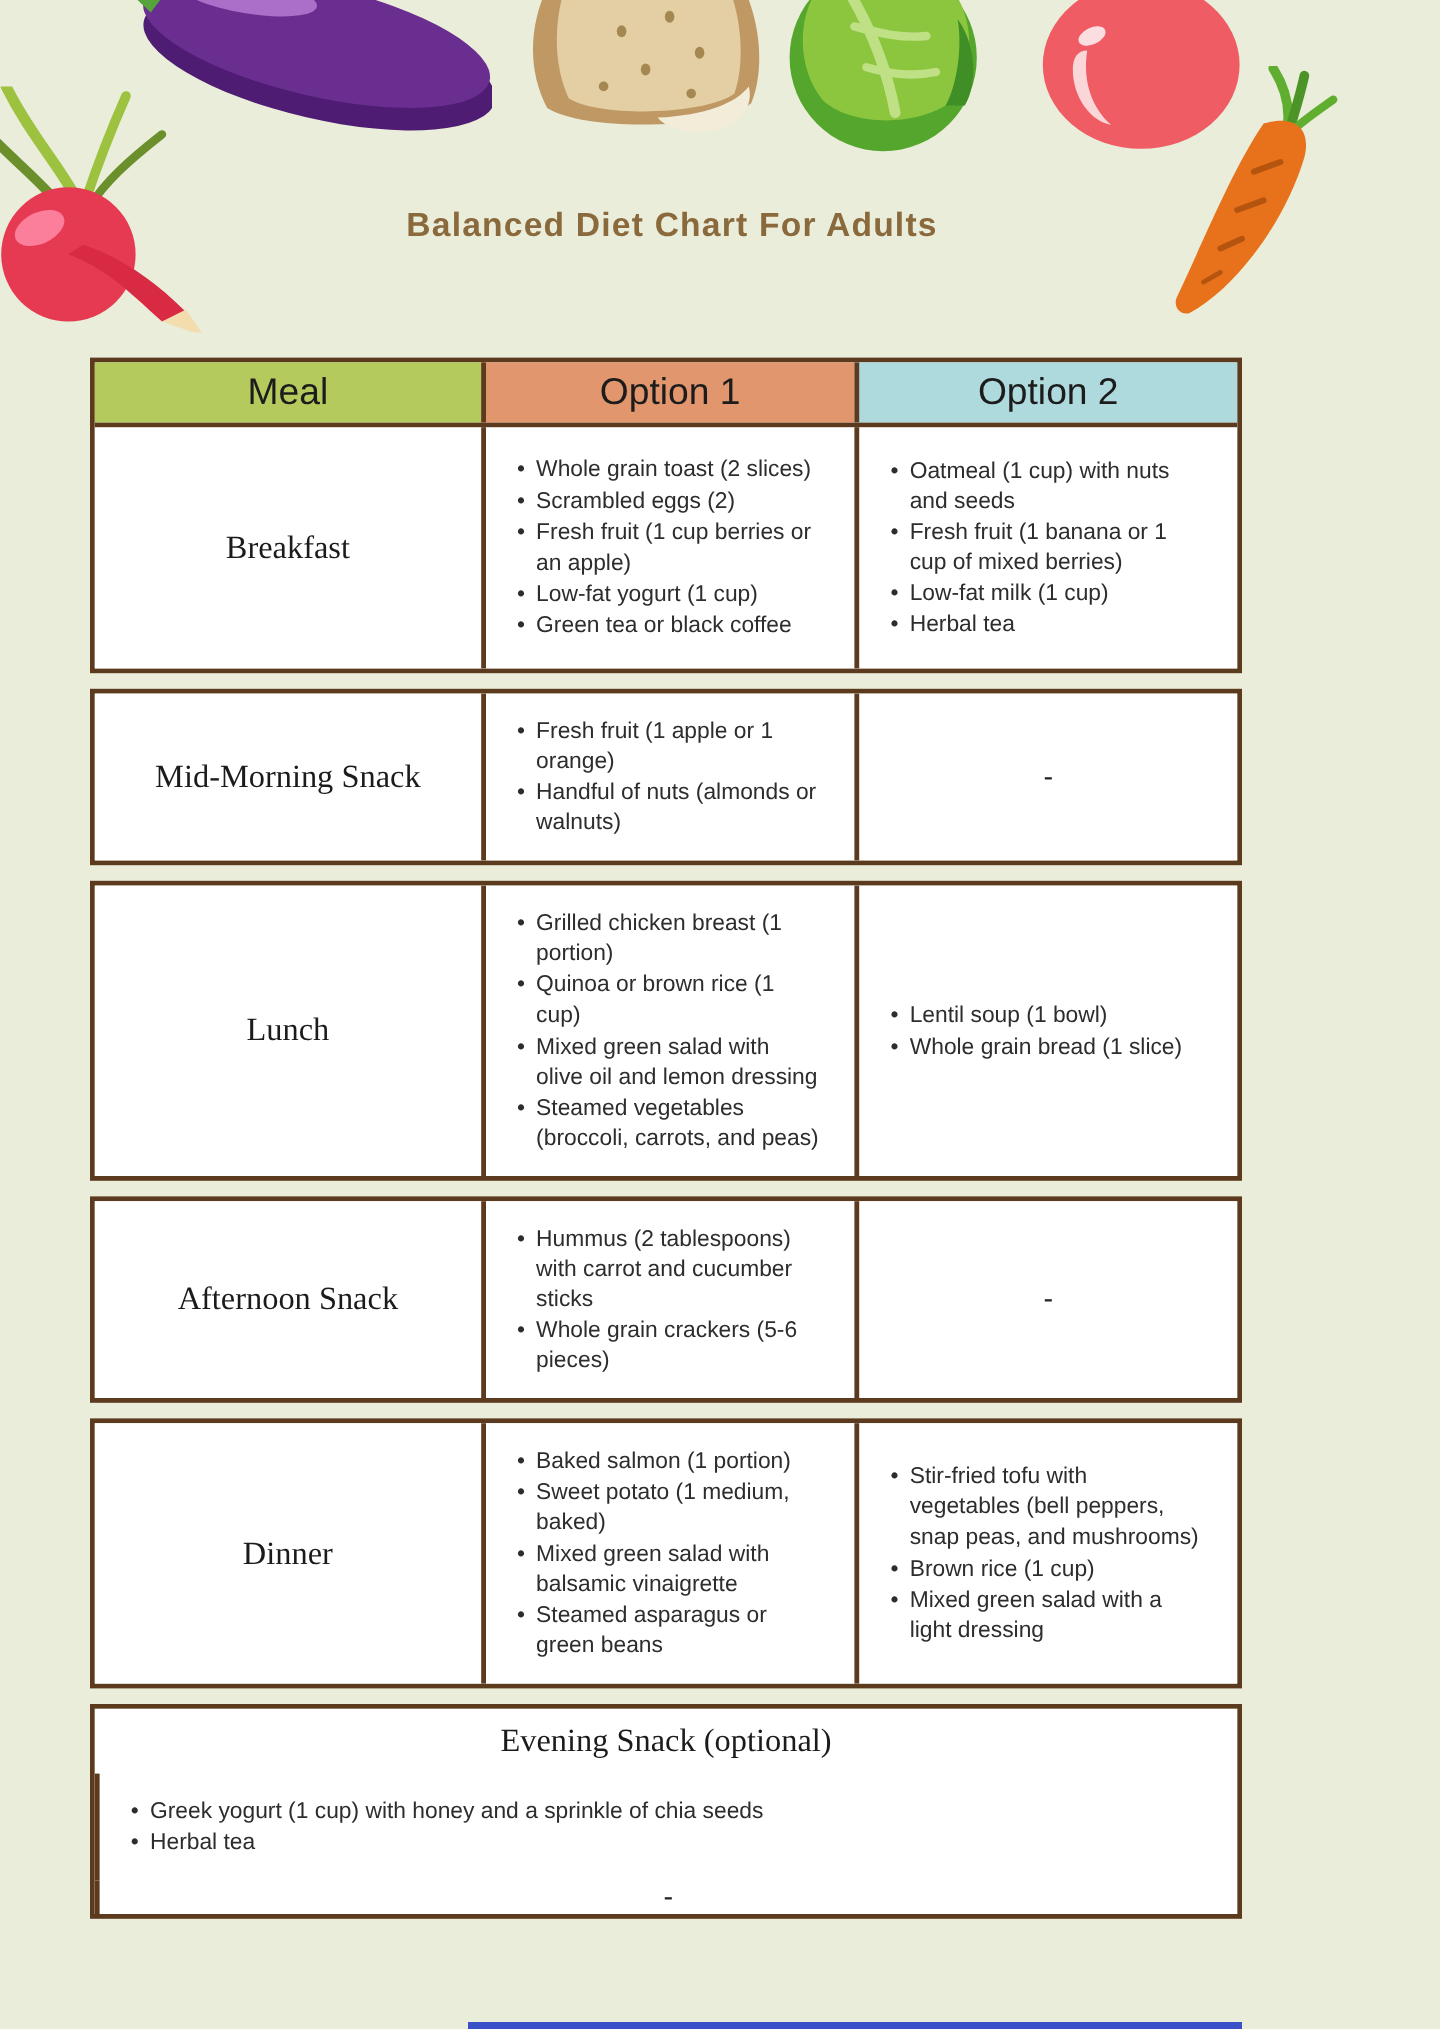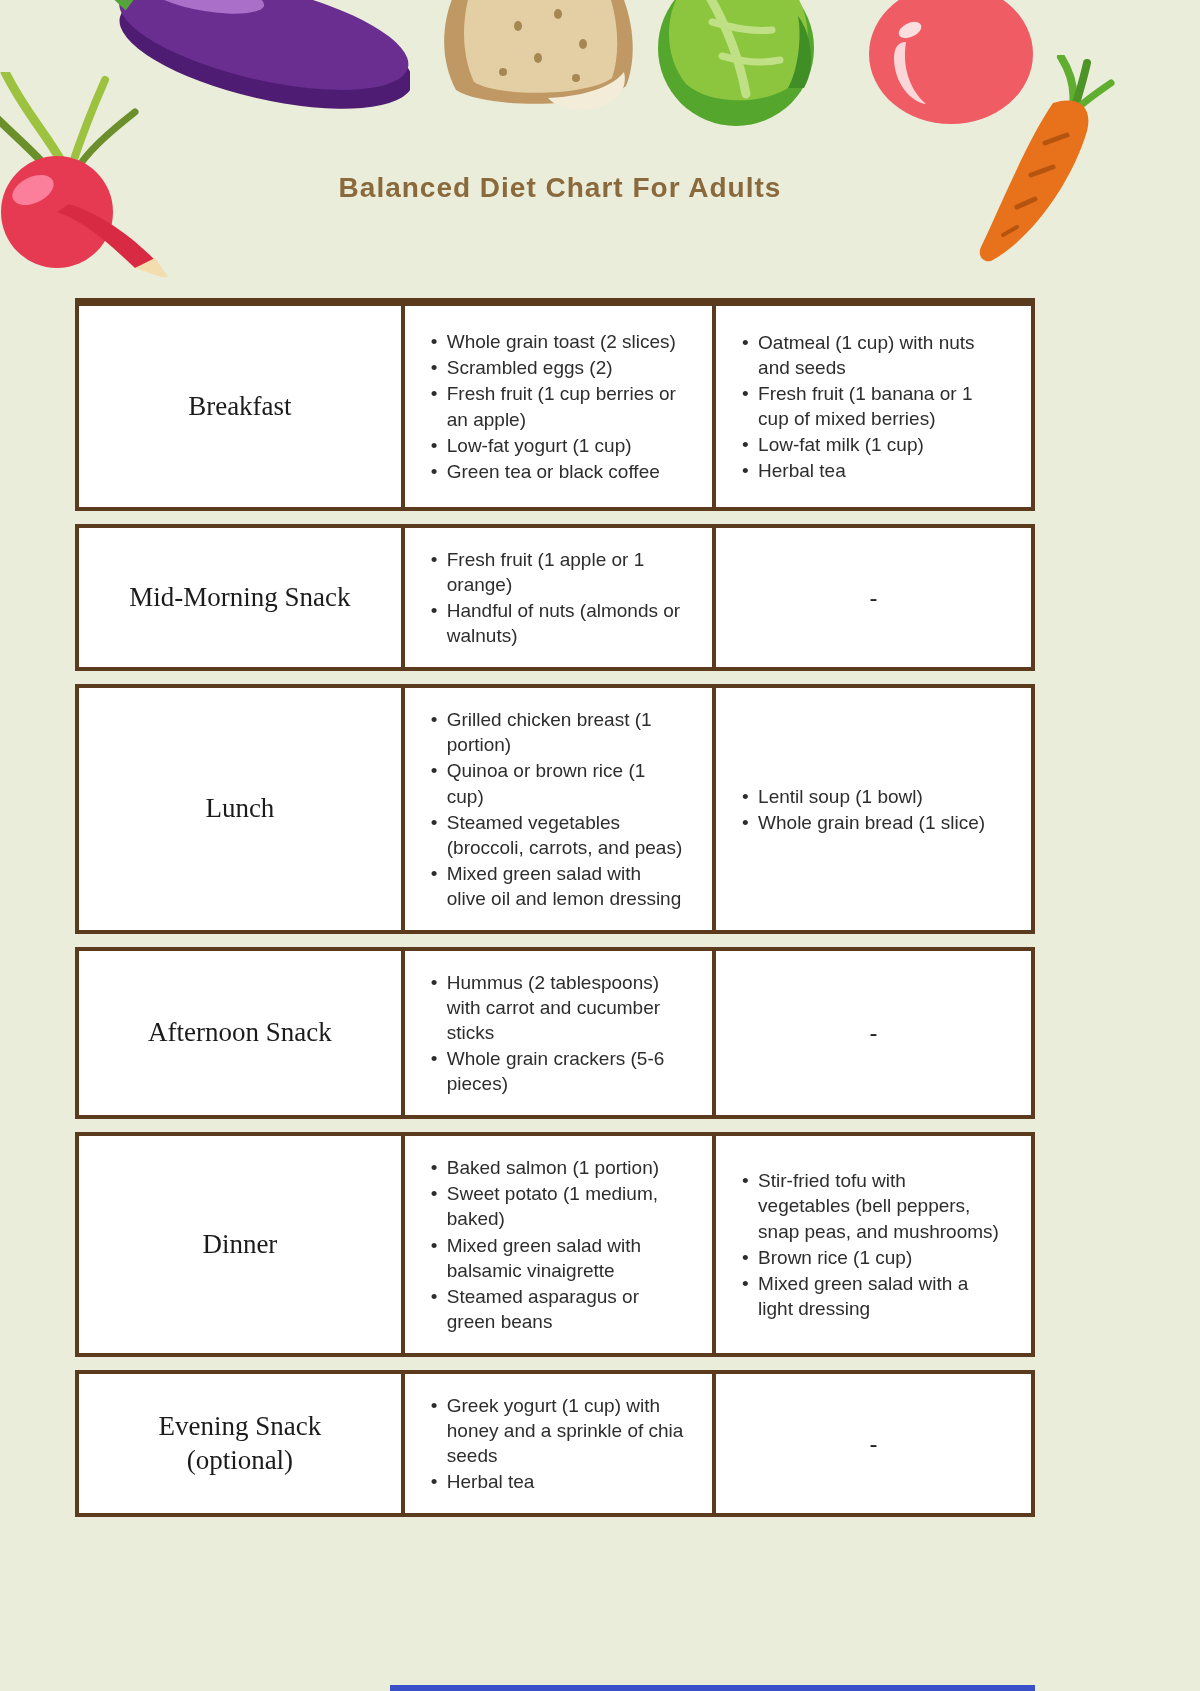--- a/index.html
+++ b/index.html
@@ -52,21 +52,21 @@
     position:relative;padding-left:16px;font-size:19px;line-height:1.32;
     color:var(--text);margin:1px 0;
   }
   .opt-cell li::before{content:"\2022";position:absolute;left:0;top:0;}
   .opt-cell.dash{justify-content:center;padding:0;font-size:24px;color:#222;}
   .row-0{min-height:205px;}
   .row-1{min-height:100px;}
   .row-2{min-height:218px;}
   .row-3{min-height:137px;}
   .row-4{min-height:208px;}
-  .row-5{min-height:135px;}
+  .row-5{min-height:135px;flex-direction:column;}
   .decor{position:absolute;pointer-events:none;}
   .bottom-strip{
     position:absolute;left:390px;bottom:0;width:645px;height:6px;
     background:var(--strip);
   }
 </style>
 </head>
 <body>
 
 <svg class="decor" style="left:80px;top:-20px;" width="330" height="150" viewBox="0 0 330 150">
@@ -127,20 +127,25 @@
   <path d="M92,80 L70,88" stroke="#b5540f" stroke-width="5" stroke-linecap="round"></path>
   <path d="M78,112 L56,120" stroke="#b5540f" stroke-width="5" stroke-linecap="round"></path>
   <path d="M60,144 L42,152" stroke="#b5540f" stroke-width="5" stroke-linecap="round"></path>
   <path d="M42,172 L28,180" stroke="#b5540f" stroke-width="4" stroke-linecap="round"></path>
 </svg>
 
 <h1 class="title">Balanced Diet Chart For Adults</h1>
 
 <div class="table-root" id="table-root">
     <div class="block">
+      <div class="row header-row">
+        <div class="cell header-cell col0" style="background: rgb(181, 202, 92);">Meal</div>
+        <div class="cell header-cell col1" style="background: rgb(226, 150, 109);">Option 1</div>
+        <div class="cell header-cell col2" style="background: rgb(174, 218, 221);">Option 2</div>
+      </div>
       <div class="row body-row row-0 after-header">
         <div class="cell meal-cell col0">Breakfast</div>
         <div class="cell opt-cell col1">
           <ul>
             <li>Whole grain toast (2 slices)</li>
             <li>Scrambled eggs (2)</li>
             <li>Fresh fruit (1 cup berries or an apple)</li>
             <li>Low-fat yogurt (1 cup)</li>
             <li>Green tea or black coffee</li>
           </ul>
@@ -167,22 +172,22 @@
         <div class="cell opt-cell col2 dash">-</div>
       </div>
     </div>
     <div class="block">
       <div class="row body-row row-2">
         <div class="cell meal-cell col0">Lunch</div>
         <div class="cell opt-cell col1">
           <ul>
             <li>Grilled chicken breast (1 portion)</li>
             <li>Quinoa or brown rice (1 cup)</li>
+            <li>Mixed green salad with olive oil and lemon dressing</li>
             <li>Steamed vegetables (broccoli, carrots, and peas)</li>
-            <li>Mixed green salad with olive oil and lemon dressing</li>
           </ul>
         </div>
         <div class="cell opt-cell col2">
           <ul>
             <li>Lentil soup (1 bowl)</li>
             <li>Whole grain bread (1 slice)</li>
           </ul>
         </div>
       </div>
     </div>

